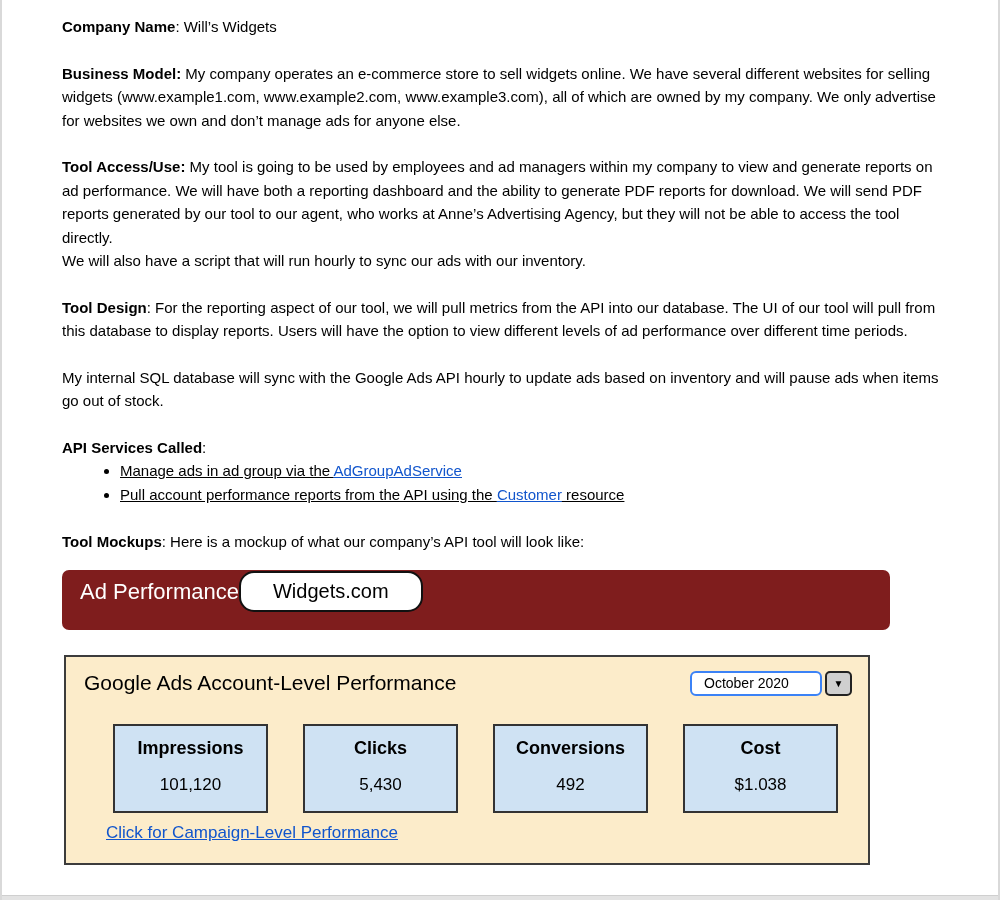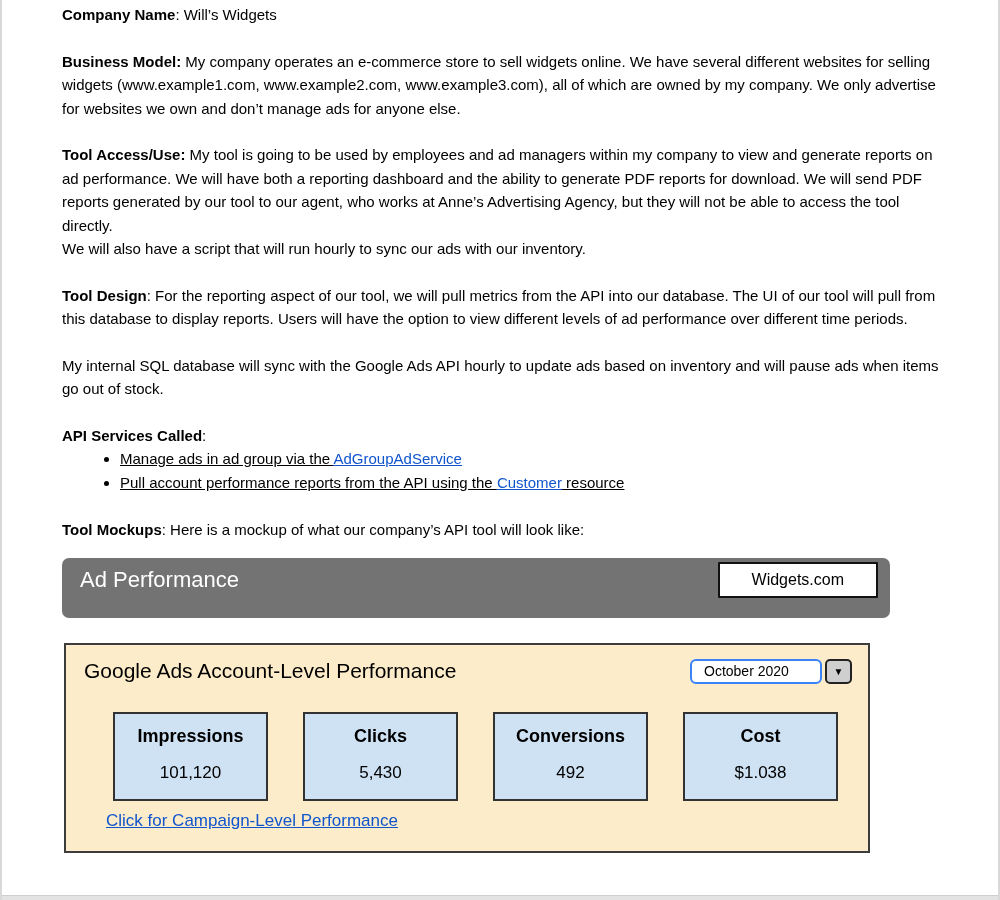--- a/index.html
+++ b/index.html
@@ -12,42 +12,42 @@
     overflow: hidden;
     position: relative;
   }
   .page {
     width: 1000px; height: 900px;
     border-left: 2px solid #d9d9d9;
     border-right: 2px solid #d9d9d9;
     padding: 3px 58px 0 60px;
     position: relative;
   }
-  .para { font-size: 15px; line-height: 23.5px; margin: 0 0 23px 0; }
+  .para { font-size: 15px; line-height: 23.5px; margin: 12px 0 23px 0; }
   .para.tight { margin-bottom: 0; }
   .b { font-weight: bold; }
   ul.bullets { margin: 0 0 23px 0; padding-left: 58px; }
   ul.bullets li { font-size: 15px; line-height: 24px; text-decoration: underline; }
   a.doc-link { color: #1155cc; text-decoration: underline; cursor: pointer; }
 
   
   .mockup-header {
     margin-top: 16px;
     width: 828px; height: 60px;
-    background: #737373;
+    background: #7f1d1d;
     border-radius: 7px;
-    display: flex; align-items: center; justify-content: space-between;
+    display: flex; align-items: center; 
     padding: 0 12px 16px 18px;
   }
   .header-title { color: #ffffff; font-size: 22px; }
   .header-btn {
     background: #ffffff;
     border: 2px solid #111;
-    border-radius: 1px;
-    font-size: 16px;
+    border-radius: 15px;
+    font-size: 20px;
     font-family: "Liberation Sans", sans-serif;
     padding: 7px 32px;
     cursor: pointer;
   }
   .panel {
     margin-top: 25px; margin-left: 2px;
     width: 806px; height: 210px;
     background: #fcecca;
     border: 2px solid #3c3c3c;
     padding: 14px 16px 12px 18px;

